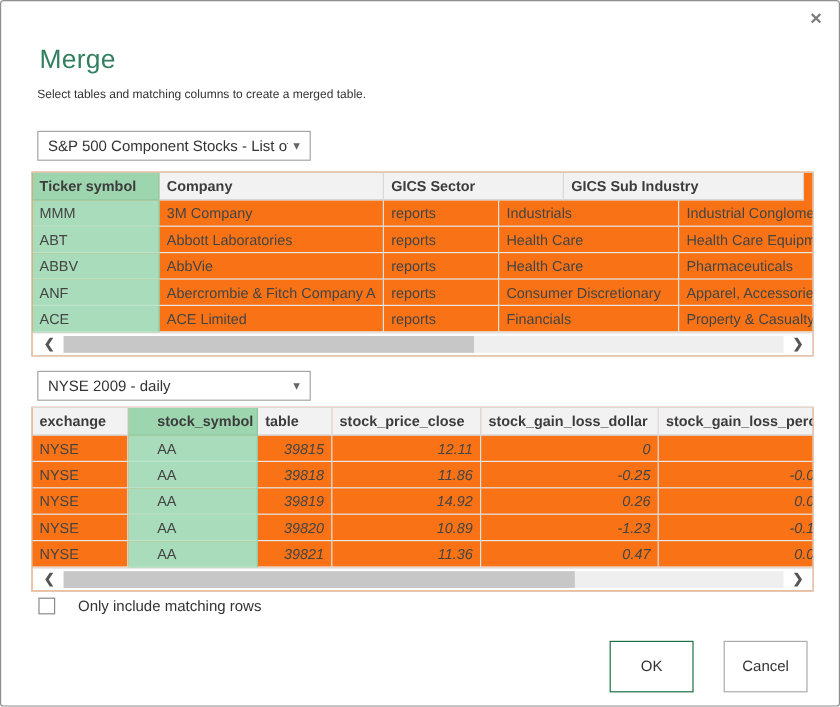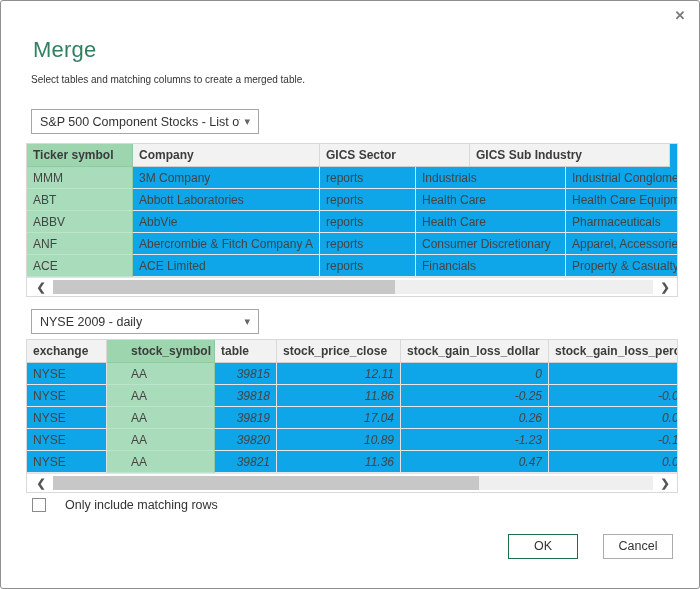--- a/index.html
+++ b/index.html
@@ -25,21 +25,21 @@
     position:absolute; left:30px; width:228px; height:25px;
     border:1px solid #a6a6a6; background:#fff; display:flex; align-items:center;
     padding:0 8px; font-size:12.5px; color:#333; cursor:default;
   }
   .dd1 { top:108px; }
   .dd2 { top:308px; }
   .dropdown .dd-label { flex:1; white-space:nowrap; overflow:hidden; }
   .dropdown .dd-arrow { color:#666; font-size:11px; margin-left:4px; }
 
   .tbl {
-    position:absolute; left:25px; width:652px; background:#0ea5e9;
+    position:absolute; left:25px; width:652px; background:#f97316;
     border:1px solid #d9d9d9; overflow:hidden; font-size:12px; color:#444;
   }
   .t1 { top:142px; }
   .t2 { top:338px; }
   .thead, .trow { display:flex; width:760px; }
   .cell {
     flex:0 0 100px; padding:0 6px; display:flex; align-items:center;
     border-right:1px solid #e3e3e3; white-space:nowrap; overflow:hidden;
     height:22px;
   }
@@ -70,21 +70,21 @@
   .t2 .scroll-thumb { width:71%; }
 
   .check-row { position:absolute; left:31px; top:497px; display:flex; align-items:center; }
   .check-row input {
     width:14px; height:14px; margin:0 7px 0 0; accent-color:#fff;
     appearance:none; border:1px solid #8a8a8a; background:#fff; cursor:pointer;
   }
   .check-row label { font-size:12.5px; color:#333; cursor:default;margin-left:12px; }
 
   .btn {
-    position:absolute; top:533px; width:70px; height:25px; background:#fff;
+    position:absolute; top:533px; width:70px; height:43px; background:#fff;
     font-size:12.5px; color:#333; text-align:center; line-height:23px; cursor:pointer;
     font-family:"Liberation Sans", sans-serif;
   }
   .btn-ok { left:507px; border:1px solid #1d7044; }
   .btn-cancel { left:602px; border:1px solid #ababab; }
 </style>
 </head>
 <body>
 
 <div class="dialog">
@@ -180,21 +180,21 @@
           <div class="cell c1 sel">AA</div>
           <div class="cell c2 num">39818</div>
           <div class="cell c3 num">11.86</div>
           <div class="cell c4 num">-0.25</div>
           <div class="cell c5 num">-0.020644096</div>
         </div>
         <div class="trow">
           <div class="cell c0">NYSE</div>
           <div class="cell c1 sel">AA</div>
           <div class="cell c2 num">39819</div>
-          <div class="cell c3 num">17.04</div>
+          <div class="cell c3 num">14.92</div>
           <div class="cell c4 num">0.26</div>
           <div class="cell c5 num">0.021922428</div>
         </div>
         <div class="trow">
           <div class="cell c0">NYSE</div>
           <div class="cell c1 sel">AA</div>
           <div class="cell c2 num">39820</div>
           <div class="cell c3 num">10.89</div>
           <div class="cell c4 num">-1.23</div>
           <div class="cell c5 num">-0.101485149</div>

